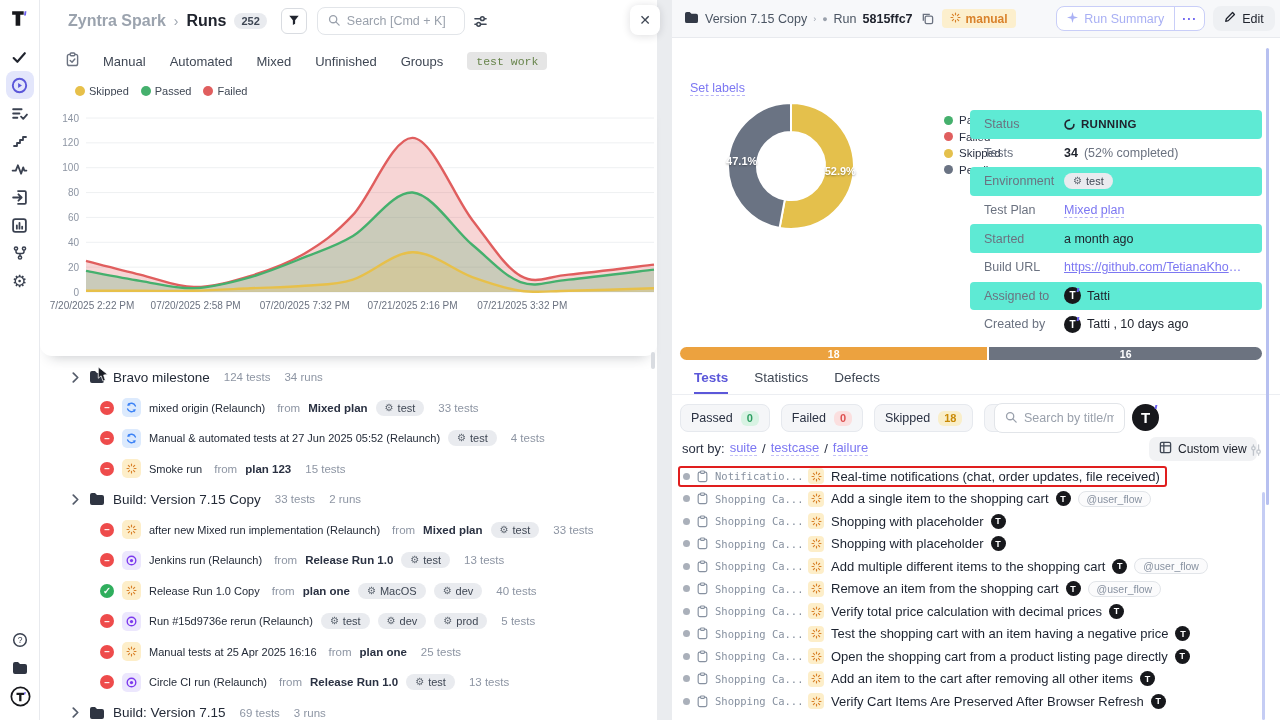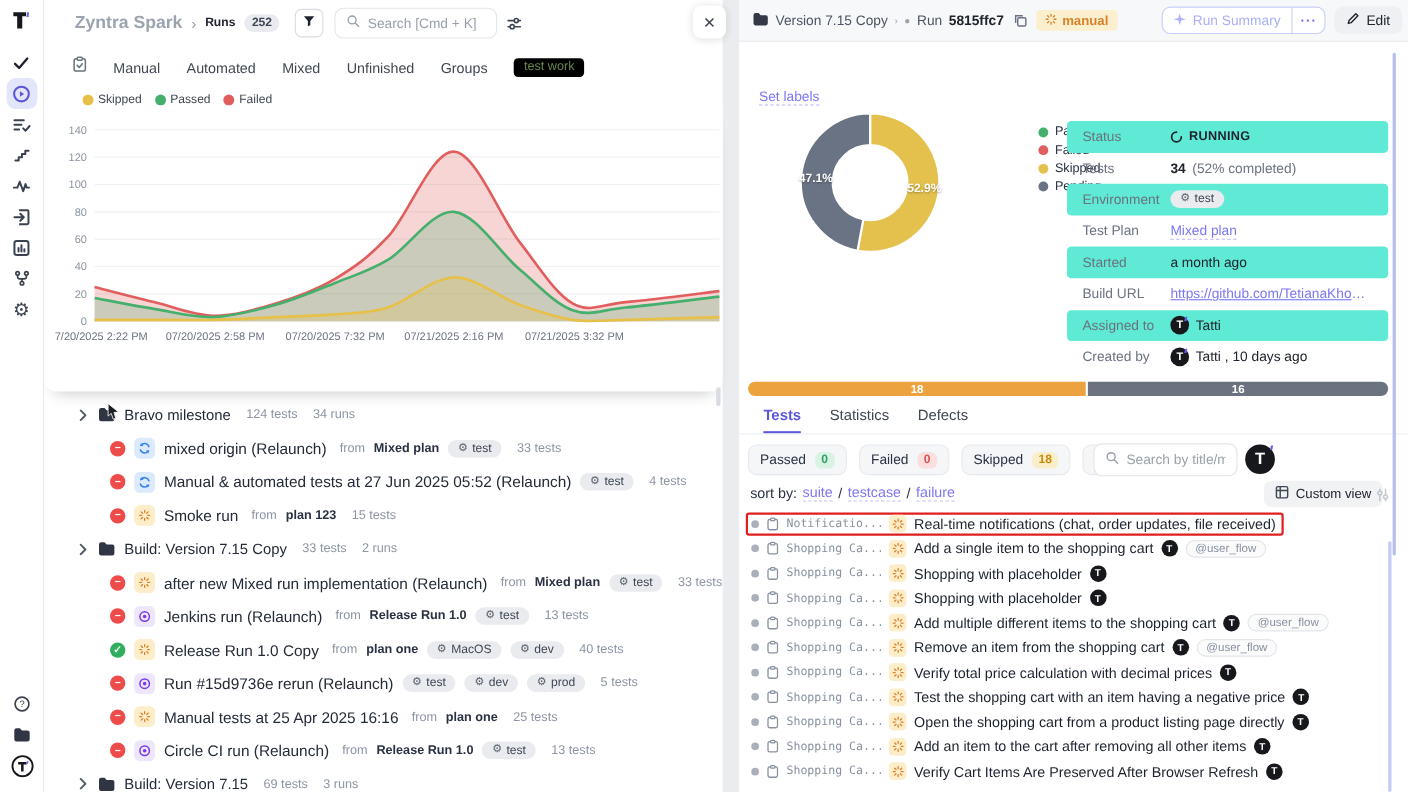--- a/index.html
+++ b/index.html
@@ -14,45 +14,45 @@
   .rail-bottom { position:absolute; bottom:10px; left:0; width:40px; }
   .rail-item + .rail-item { margin-top:0; }
   .rail-stack > .rail-item { margin-bottom:0; }
   .g17 { font-size:17px; color:#3a4150; line-height:1; }
 
   
   #lp { position:absolute; left:40px; top:0; width:617px; height:720px; background:#fff; }
   #lp-header { position:absolute; left:0; top:0; width:100%; height:42px; display:flex; align-items:center; }
   .crumb-proj { font-size:16px; font-weight:600; color:#9ba3ae; margin-left:28px; }
   .crumb-sep { color:#9ba3ae; margin:0 8px; font-size:14px; }
-  .crumb-cur { font-size:11px; font-weight:700; color:#20242e; }
+  .crumb-cur { font-size:16px; font-weight:700; color:#20242e; }
   .count-badge { background:#e9ebef; color:#3f4754; font-size:11px; font-weight:700; border-radius:10px; padding:2px 7px; margin-left:8px; }
   .funnel-btn { width:26px; height:26px; border:1px solid #d9dce1; border-radius:6px; display:flex; align-items:center; justify-content:center; margin-left:14px; cursor:pointer; background:#fff; }
   .search-box { display:flex; align-items:center; gap:7px; border:1px solid #e2e5e9; border-radius:8px; height:28px; padding:0 10px; margin-left:10px; width:148px; background:#fff; }
   .search-box input { border:none; outline:none; font-size:12.5px; width:100%; color:#20242e; font-family:"Liberation Sans",sans-serif; }
   .search-box input::placeholder { color:#9aa1ac; }
   .sliders-btn { margin-left:8px; cursor:pointer; display:flex; }
   .lp-close { position:absolute; left:590px; top:5px; width:30px; height:30px; background:#fff; border-radius:8px; box-shadow:0 1px 8px rgba(20,24,33,.14); display:flex; align-items:center; justify-content:center; font-size:14px; color:#3f4754; cursor:pointer; z-index:6; }
 
   #lp-tabs { position:absolute; left:0; top:48px; width:100%; height:26px; display:flex; align-items:center; gap:24px; padding-left:26px; }
   .lp-tab { font-size:13px; color:#3f4754; cursor:pointer; }
-  .tag-green { background:#000000; color:#68854c; font-size:11.5px; border-radius:4px; padding:2.5px 9px; }
+  .tag-green { background:#e5e5e5; color:#68854c; font-size:11.5px; border-radius:4px; padding:2.5px 9px;font-family:Liberation Mono, monospace; }
 
   #lp-legend { position:absolute; left:35px; top:85px; display:flex; gap:12px; align-items:center; }
   .leg-item { display:flex; align-items:center; gap:4px; font-size:11px; color:#3f4754; }
   .leg-dot { width:10px; height:10px; border-radius:50%; }
 
   #chart-wrap { position:absolute; left:0; top:96px; width:617px; height:260px; background:#fff; border-radius:0 0 12px 12px; box-shadow:0 10px 14px -10px rgba(30,35,48,.28); }
   #chart-svg { position:absolute; left:6px; top:6px; }
   .lp-thumb { position:absolute; right:2px; top:352px; width:4px; height:17px; background:#d9dce1; border-radius:2px; }
 
   #runs-list { position:absolute; left:0; top:362px; width:617px; }
   .run-row { height:30.5px; display:flex; align-items:center; padding-left:60px; gap:8px; cursor:pointer; }
   .run-row .chev { display:flex; margin-right:2px; }
-  .run-title { font-size:14px; color:#242b38; white-space:nowrap; }
+  .run-title { font-size:11px; color:#242b38; white-space:nowrap; }
   .grp-title { font-size:13.5px; color:#242b38; font-weight:500; white-space:nowrap; }
   .run-meta { font-size:11.5px; color:#8d95a3; margin-left:6px; white-space:nowrap; }
   .from-lbl { font-size:11.5px; color:#8d95a3; margin-left:4px; }
   .plan-name { font-size:11.5px; font-weight:700; color:#2a3142; }
   .env-pill { background:#e9ebef; border-radius:10px; font-size:11px; color:#3f4754; padding:2px 9px; display:flex; align-items:center; gap:4px; }
   .env-pill .gear-g { font-size:10px; color:#5d6570; line-height:1; }
   .st { width:14px; height:14px; border-radius:50%; display:flex; align-items:center; justify-content:center; color:#fff; font-size:9.5px; font-weight:700; flex:none; }
   .st-fail { background:#ee4b4b; }
   .st-pass { background:#2fae5d; }
   .ti { width:19px; height:19px; border-radius:5px; display:flex; align-items:center; justify-content:center; flex:none; }

